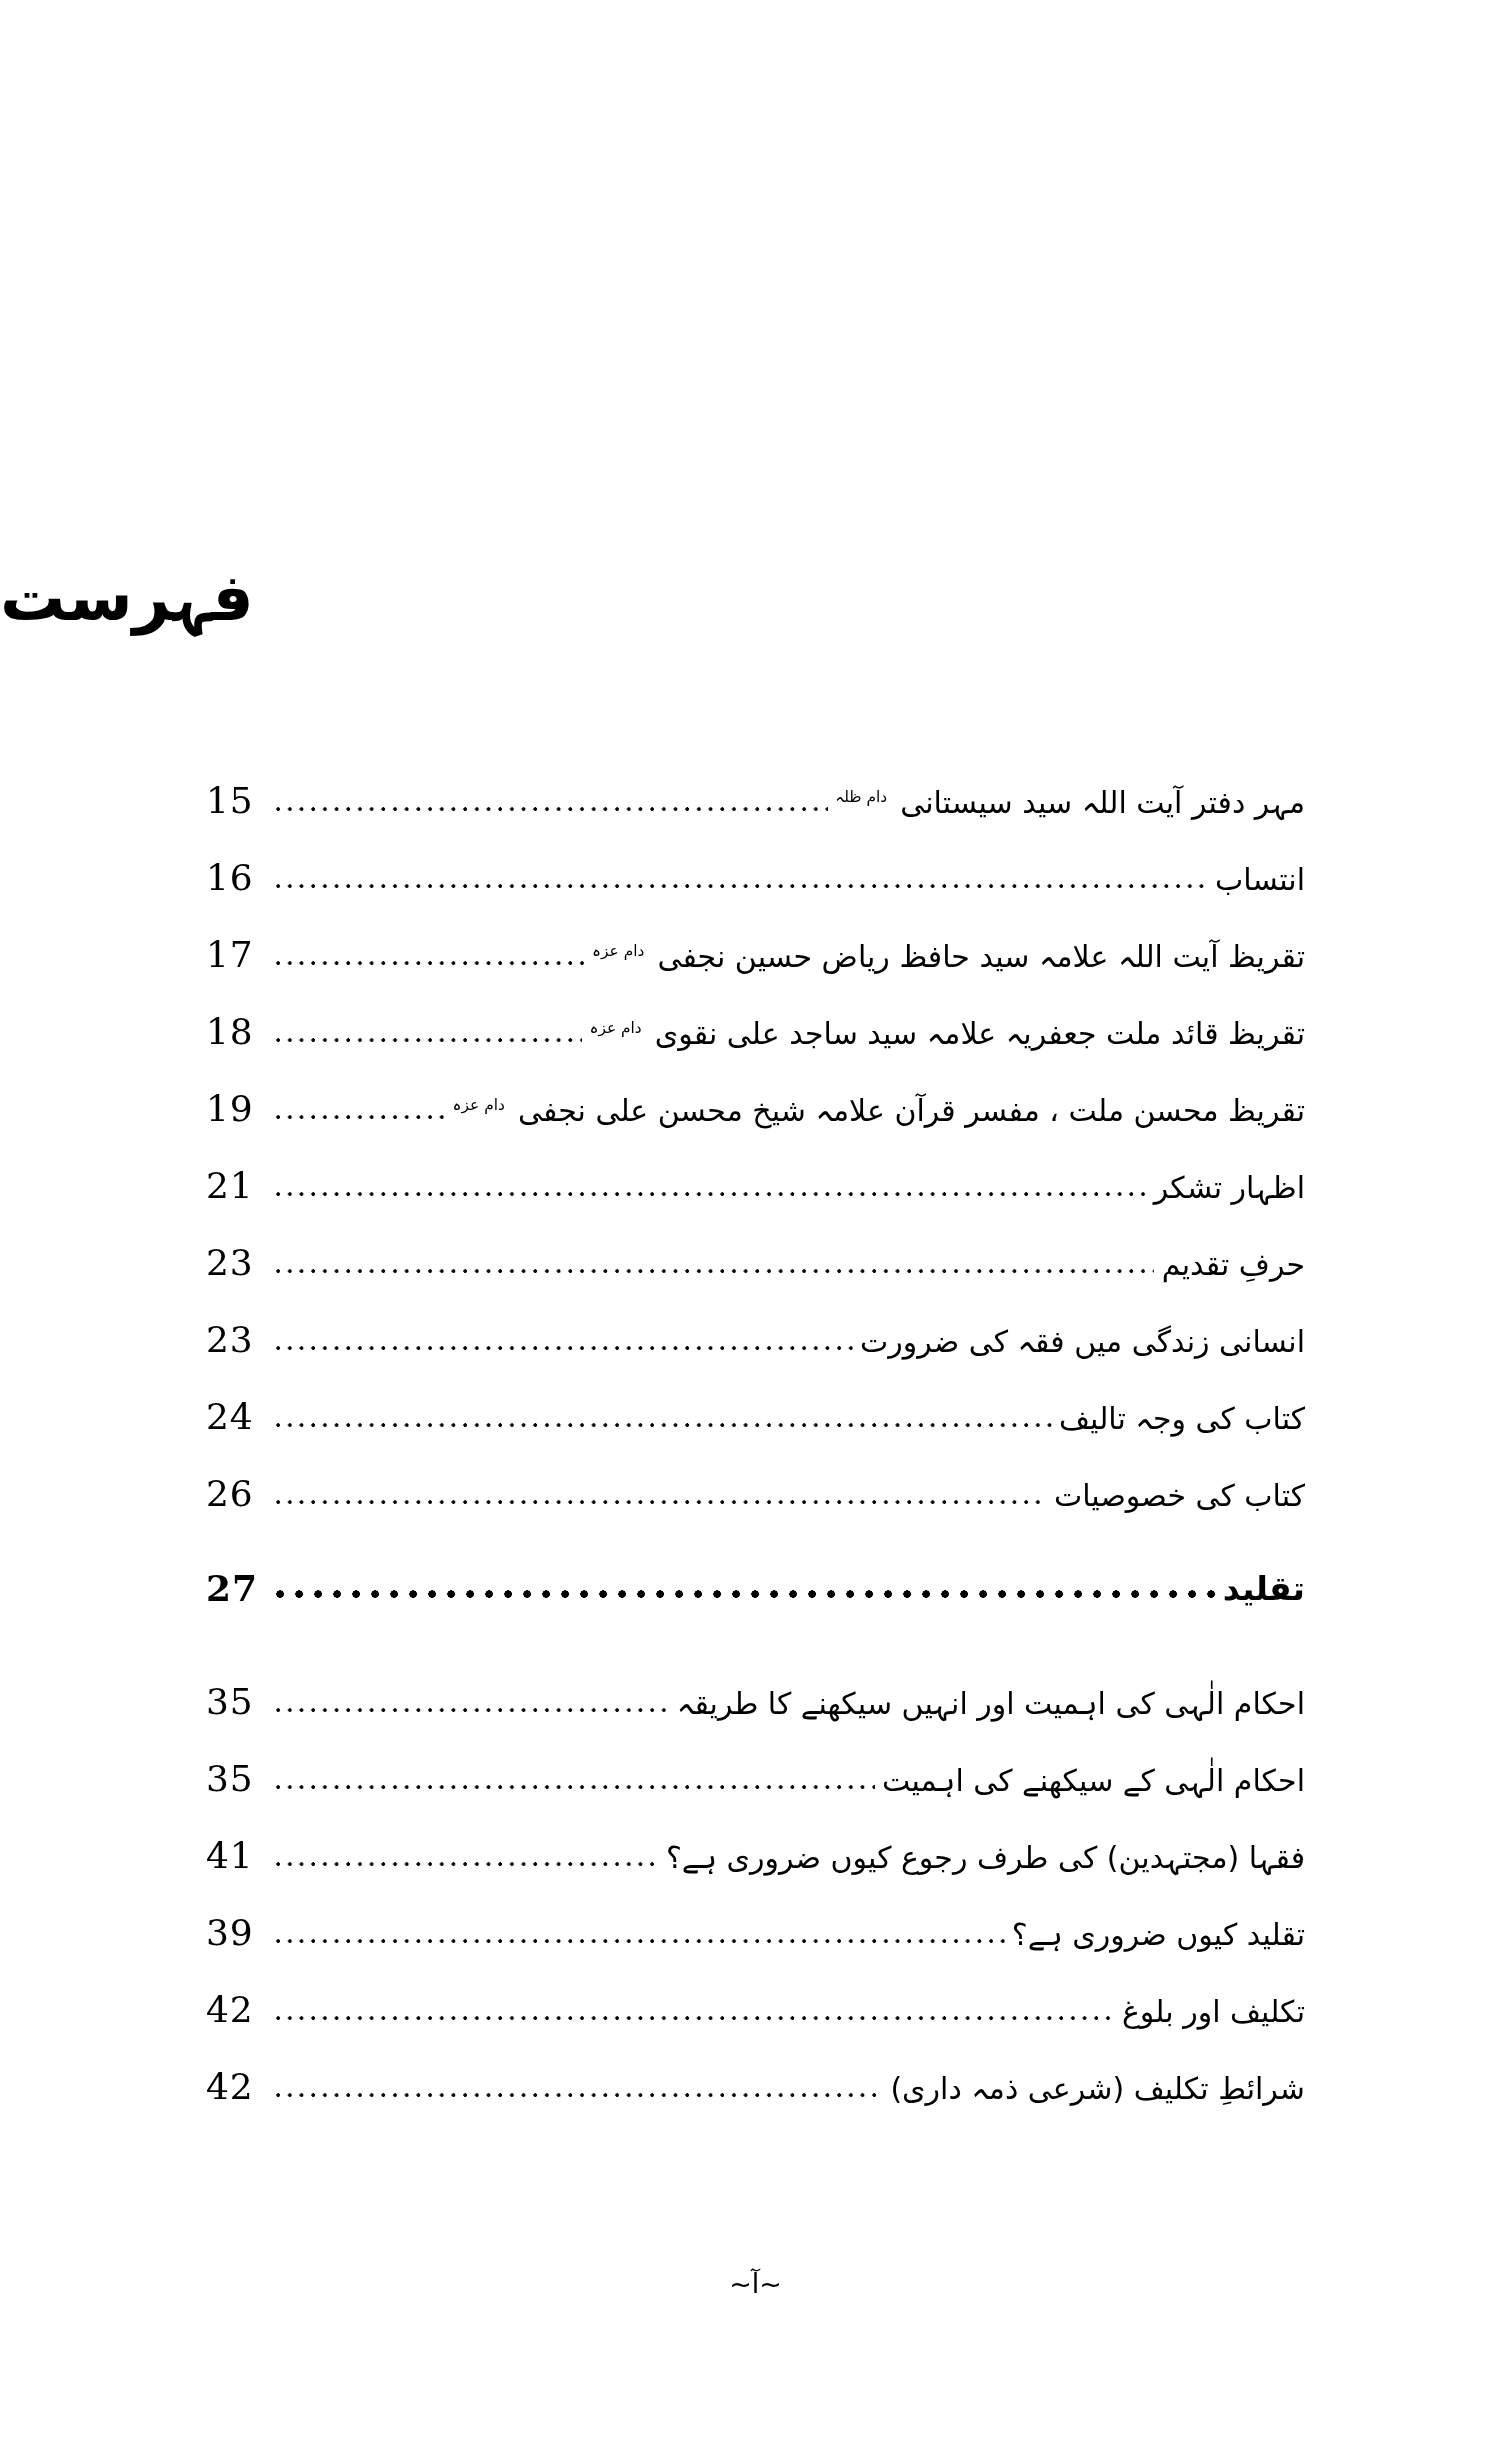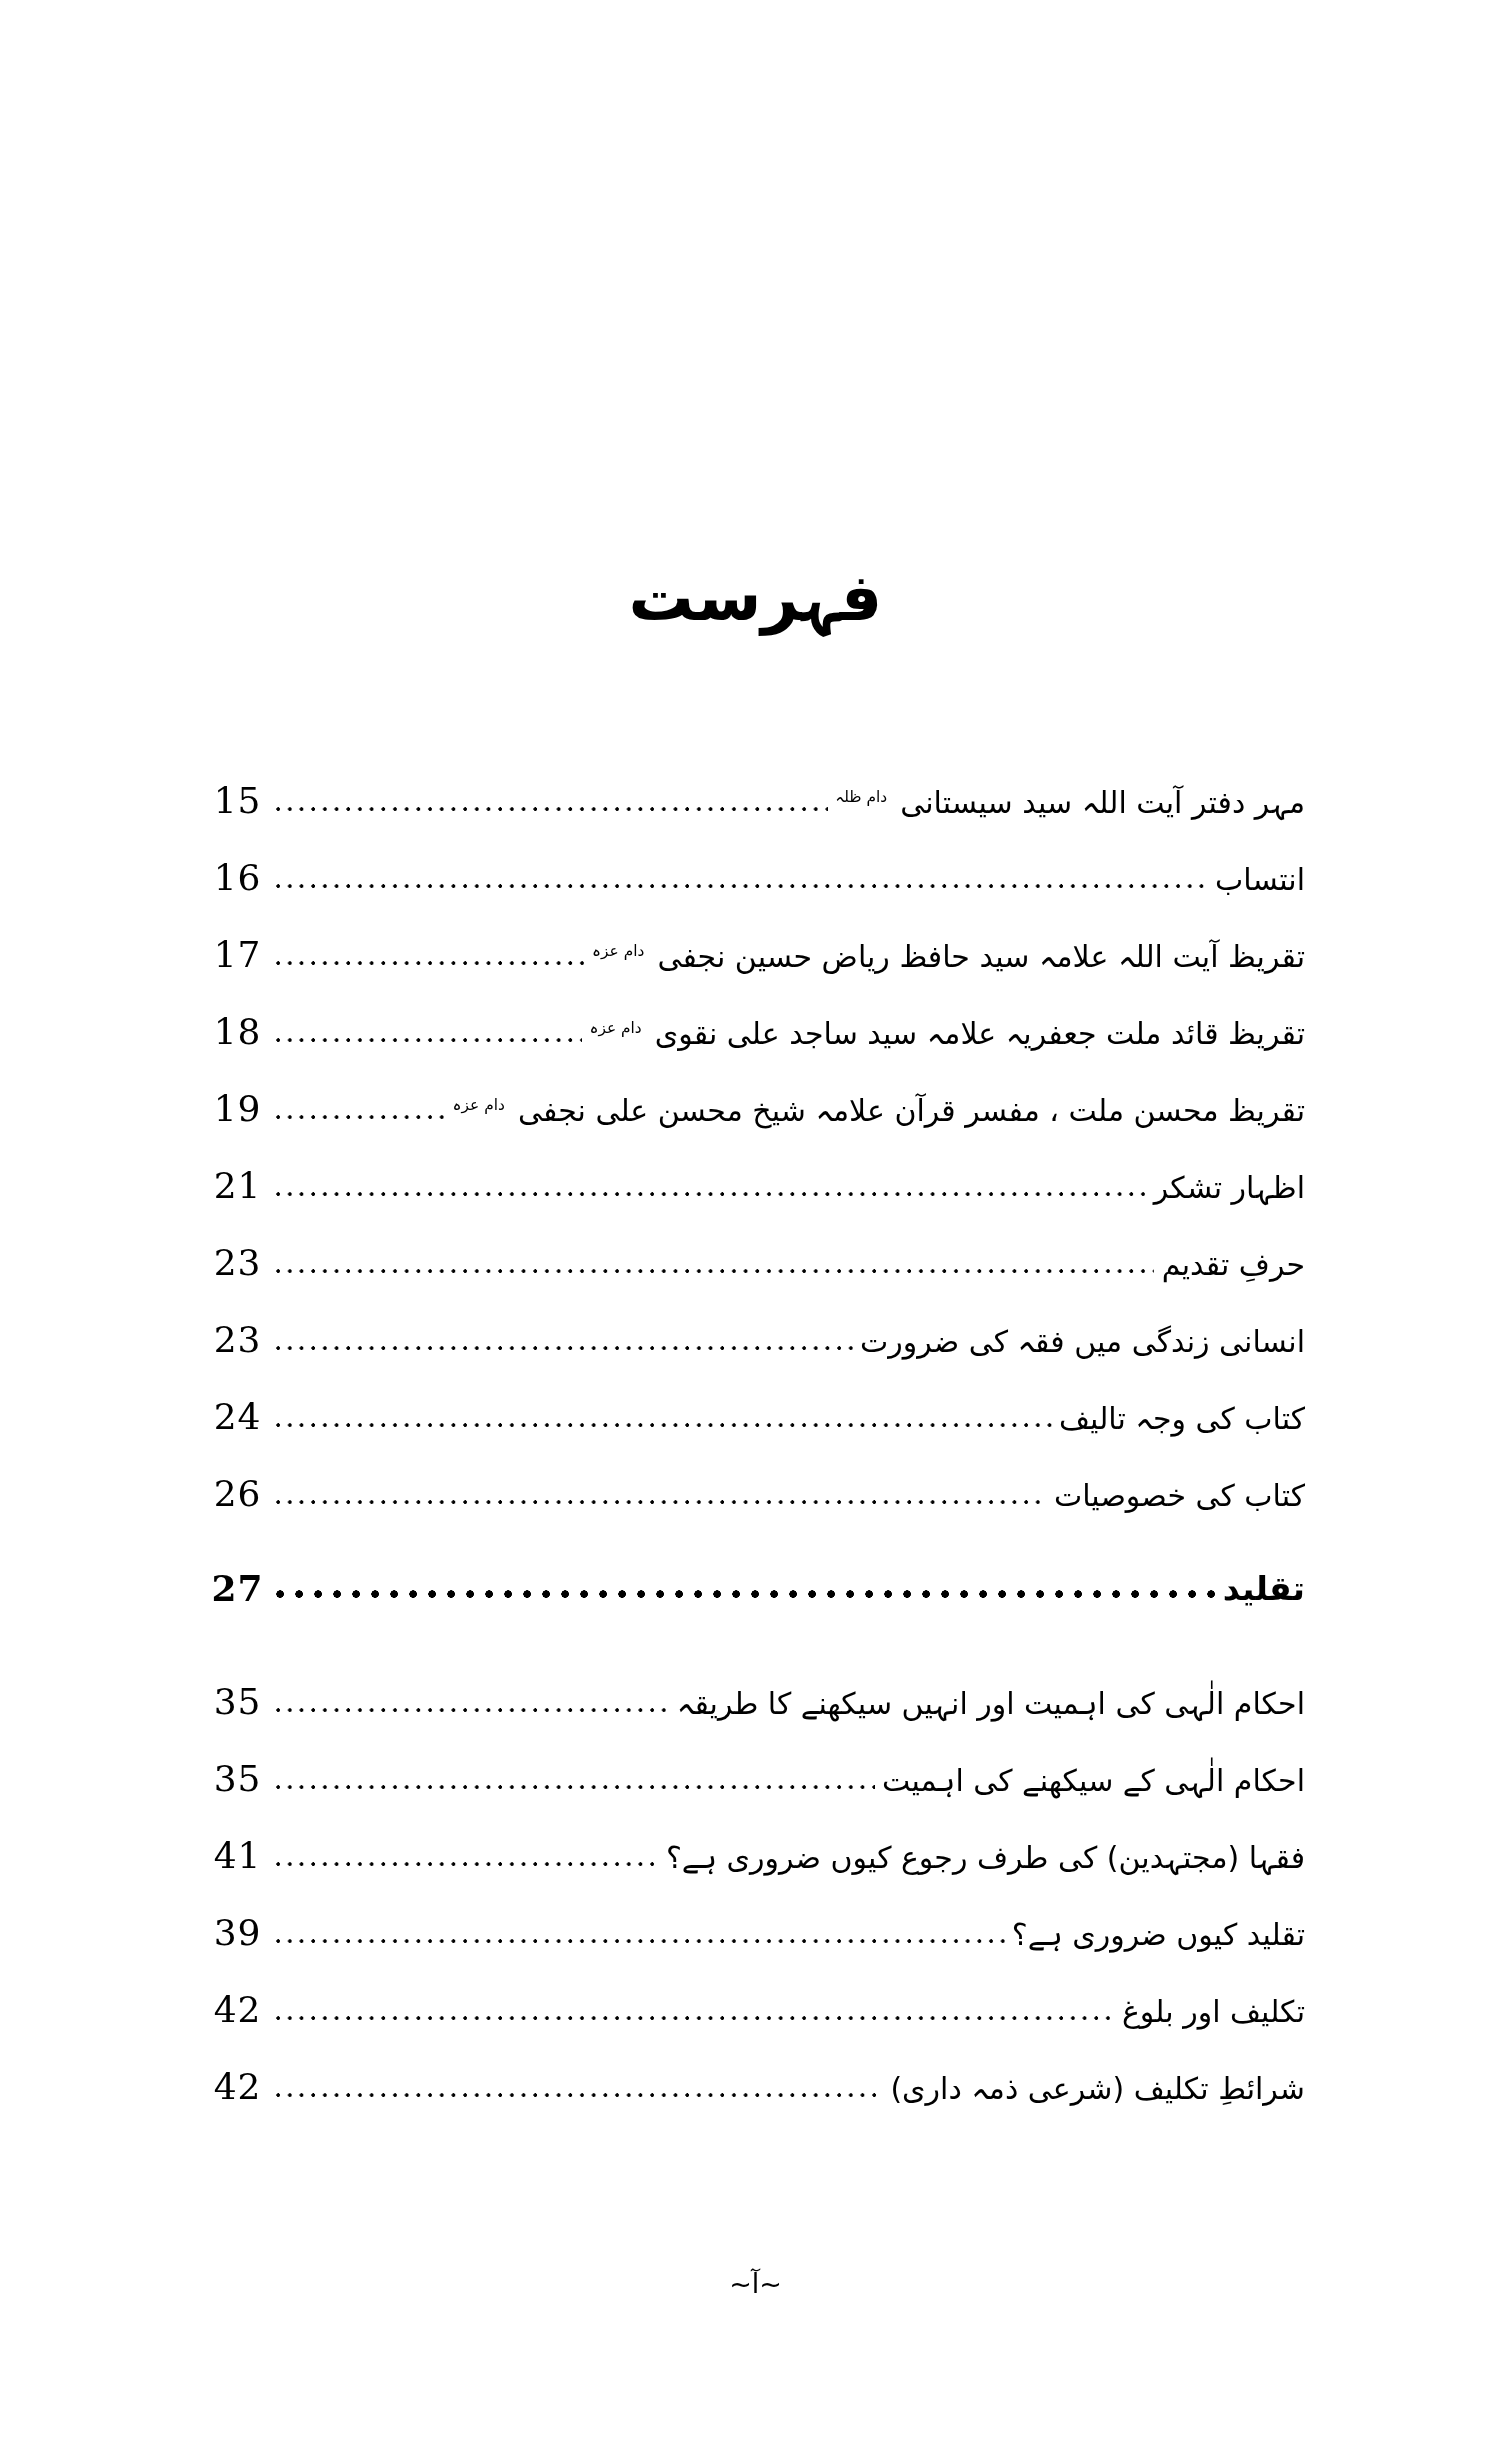--- a/index.html
+++ b/index.html
@@ -18,21 +18,21 @@
     font-family: "DejaVu Sans", "Liberation Sans", sans-serif;
     color: #101010;
   }
 
   
   .toc-title {
     position: absolute;
     top: 565px;
     right: 0;
     left: 0;
-    text-align: center;
+    text-align: left;
     font-family: "DejaVu Sans", "Liberation Sans", sans-serif;
     font-size: 65px;
     font-weight: 700;
     line-height: 1;
     direction: rtl;
     letter-spacing: 0;
     color: #000;
   }
 
   
@@ -108,21 +108,21 @@
   .toc-row.section .leader::after {
     bottom: 11.7px;
     height: 8.1px;
     background-image: radial-gradient(circle at 4.1px 4.1px, #000 3.6px, rgba(0,0,0,0) 4px);
     background-size: 19px 8.1px;
   }
 
   .page-num {
     flex: 0 0 auto;
     direction: ltr;
-    text-align: center;
+    text-align: left;
     font-family: "DejaVu Serif", "Liberation Serif", serif;
     font-size: 36px;
     line-height: 1;
     padding-bottom: 3.6px;
     min-width: 63px;
     color: #000;
     letter-spacing: 0.9px;
   }
 
   .toc-row.section .page-num {

